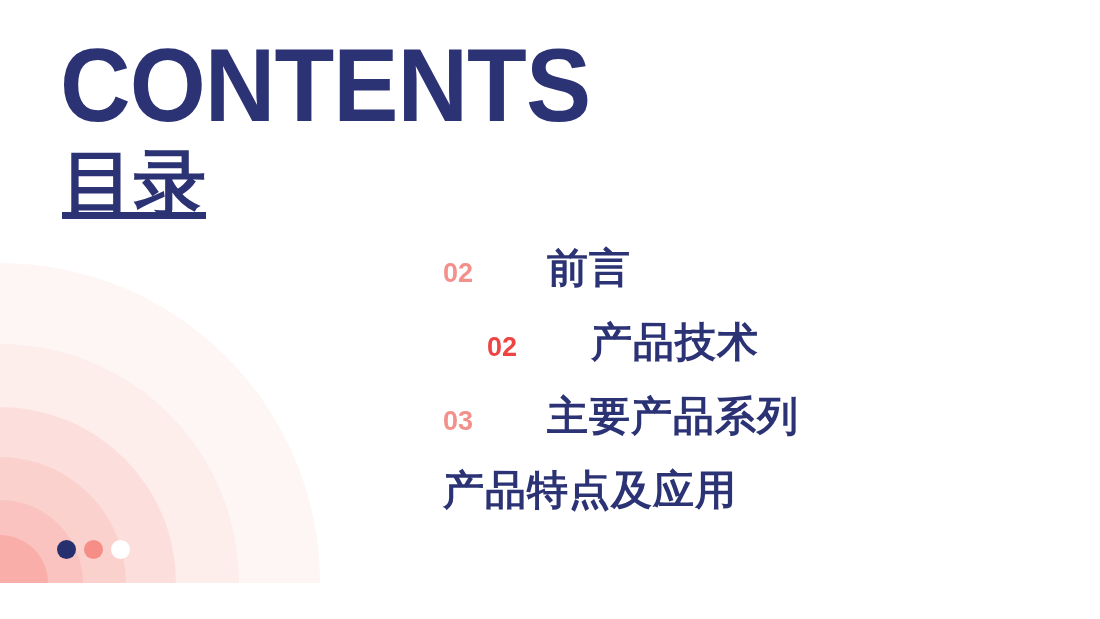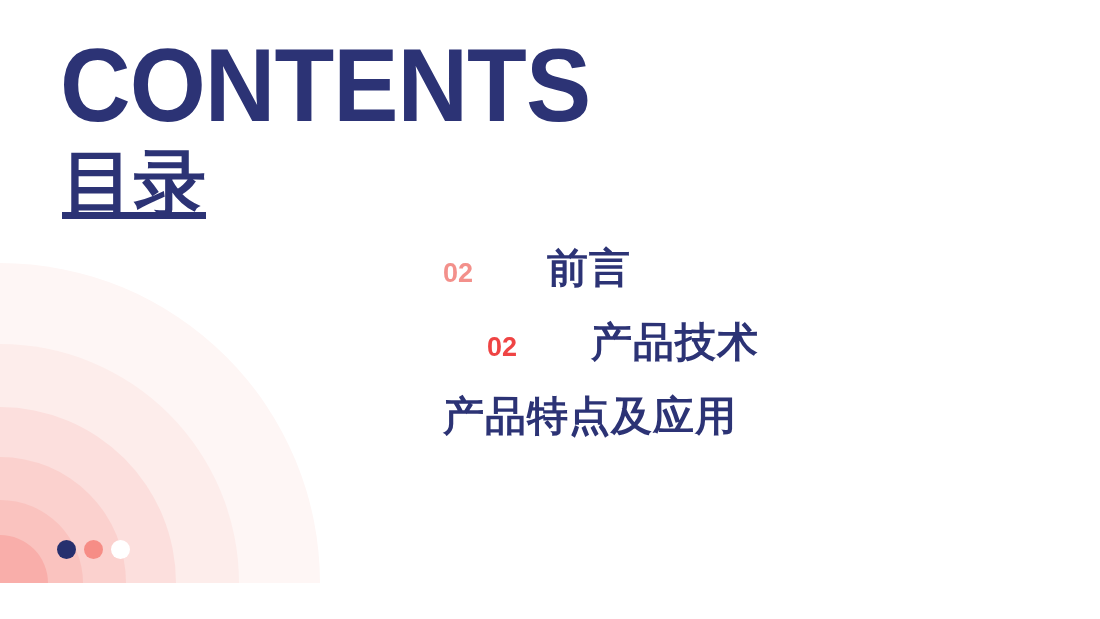--- a/index.html
+++ b/index.html
@@ -147,21 +147,23 @@
       <span class="toc-num" style="color: rgb(243, 144, 139);">02</span>
       <span class="toc-label" style="color: rgb(44, 51, 117);">前言</span>
     </div>
 
     <div class="toc-row">
       <span class="toc-num" style="color: #ef4444; margin-left: 44px;">02</span>
       <span class="toc-label" style="color: rgb(44, 51, 117); font-family: Liberation Mono, monospace;">产品技术</span>
     </div>
 
     <div class="toc-row">
-      <span class="toc-label" style="color: rgb(44, 51, 117);">产品特点及应用</span>
+      <span class="toc-num" style="color: rgb(243, 144, 139);">03</span>
+      <span class="toc-label" style="color: rgb(44, 51, 117);">主要产品系列</span>
     </div>
 
     <div class="toc-row">
+      <span class="toc-label" style="color: rgb(44, 51, 117);">产品特点及应用</span>
     </div>
 
   </div>
 
 </div>
 
 </body></html>

